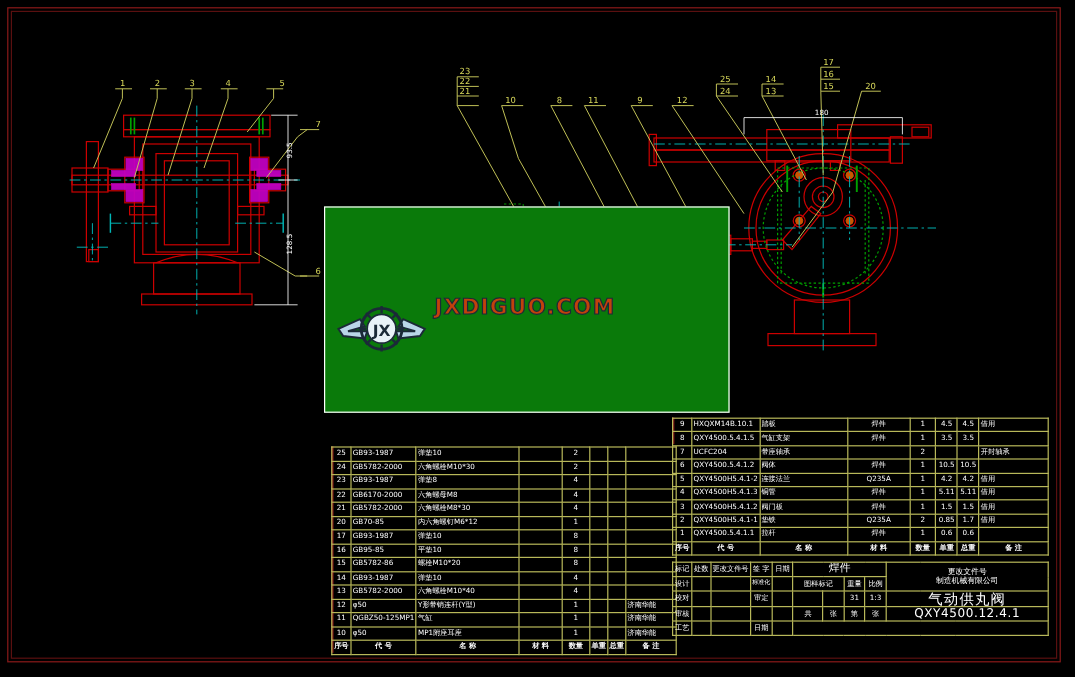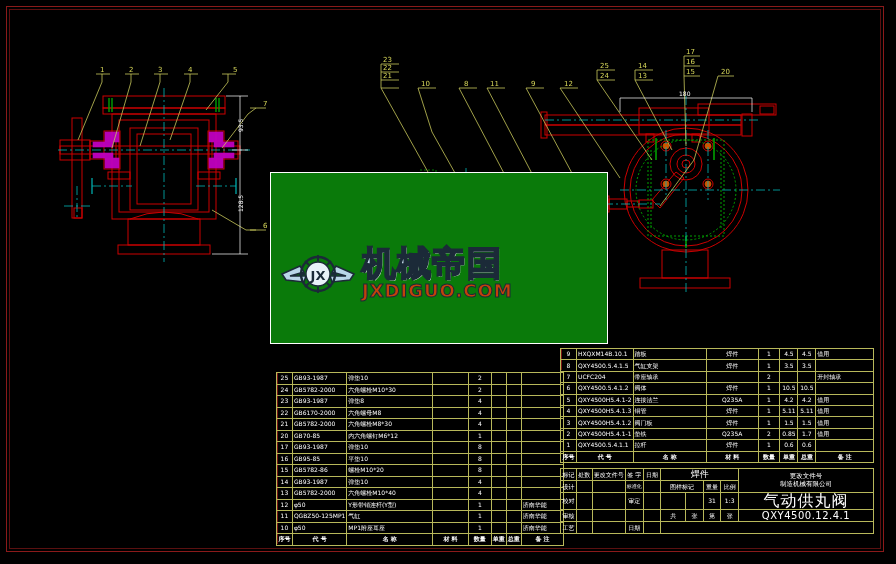--- a/index.html
+++ b/index.html
@@ -324,21 +324,20 @@
         <line x1="19" y1="28" x2="25" y2="28"></line>
           <line x1="51" y1="28" x2="57" y2="28"></line>
         <line x1="25" y1="15" x2="29" y2="19"></line>
           <line x1="47" y1="37" x2="51" y2="41"></line>
         <line x1="51" y1="15" x2="47" y2="19"></line>
           <line x1="29" y1="37" x2="25" y2="41"></line>
       </g>
       <text x="38" y="34" text-anchor="middle" font-size="13" font-weight="bold" fill="#1b2a38" font-family="DejaVu Sans, sans-serif">JX</text>
     </svg>
     <div class="wm-text">
-      <div class="wm-cn">机械帝国</div>
       <div class="wm-en">JXDIGUO.COM</div>
     </div>
   </div>
 
   <div class="redline" style="left:276px;top:372px;width:2px;height:172px;"></div>
   <table class="cad" id="bom-left">
     <colgroup>
       <col style="width:16px">
         <col style="width:48px">
         <col style="width:90px">
@@ -659,21 +658,21 @@
       <tr>
         <td class="c">校对</td>
         <td></td>
         <td></td>
         <td class="c">审定</td>
         <td></td>
         <td></td>
         <td></td>
         <td class="c">31</td>
         <td class="c">1:3</td>
-        <td class="c tb-name" colspan="3" rowspan="1" style="font-size:16px">气动供丸阀</td>
+        <td class="c tb-name" colspan="3" rowspan="1" style="font-size:12px">气动供丸阀</td>
       </tr>
       <tr>
         <td class="c">审核</td>
         <td></td>
         <td></td>
         <td></td>
         <td></td>
         <td class="c">共</td>
         <td class="c">张</td>
         <td class="c">第</td>

